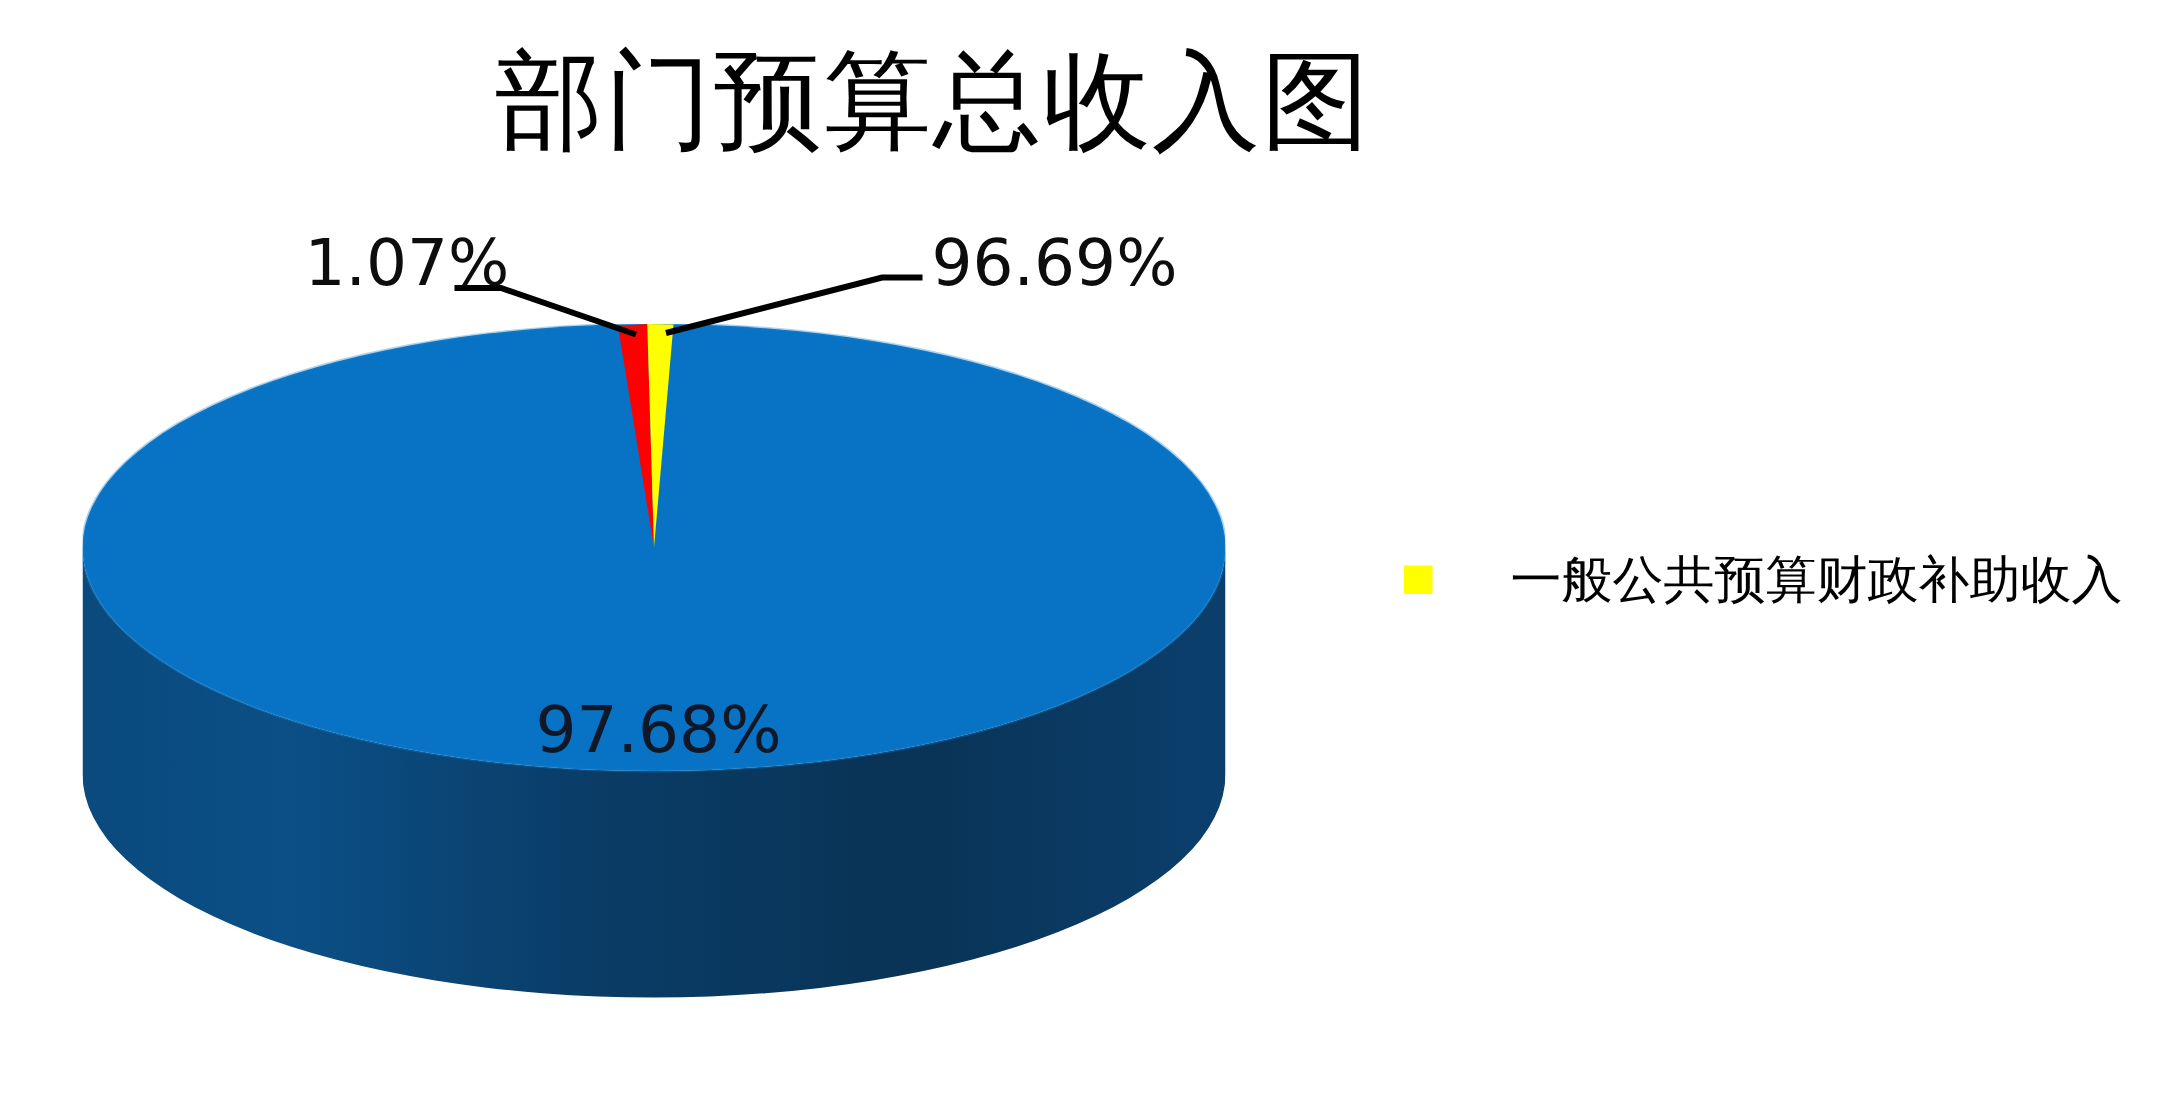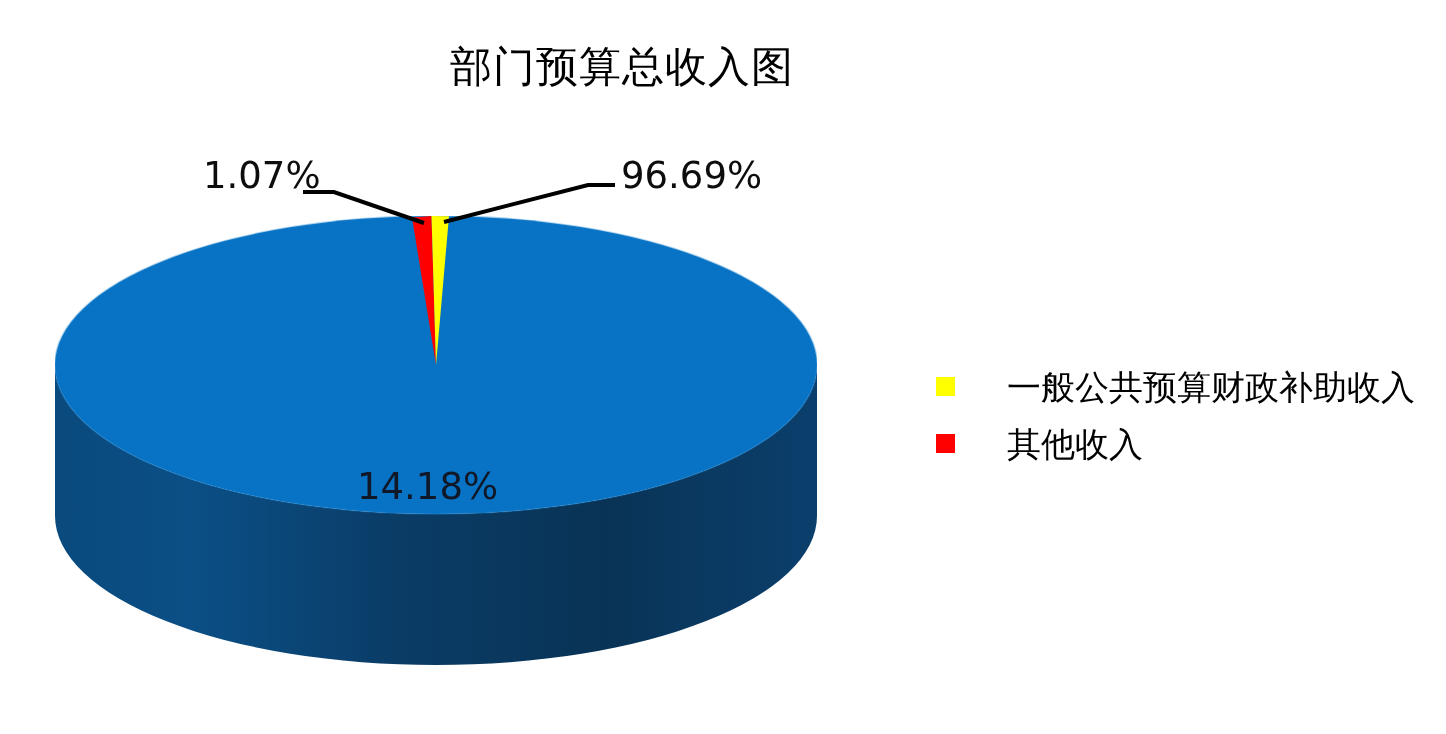--- a/index.html
+++ b/index.html
@@ -19,21 +19,21 @@
   }
 
   
   #chart-title {
     position: absolute;
     left: 0;
     top: 26px;
     width: 1244px;
     text-align: center;
     font-family: "DejaVu Sans", "Liberation Sans", sans-serif;
-    font-size: 42px;
+    font-size: 72px;
     line-height: 82px;
     font-weight: 400;
     color: #000000;
     letter-spacing: 1px;
     white-space: nowrap;
   }
 
   
   #pie-area {
     position: absolute;
@@ -45,21 +45,21 @@
   #pie-svg {
     display: block;
     width: 762px;
     height: 460px;
   }
 
   
   .pct-label {
     position: absolute;
     font-family: "DejaVu Sans", "Liberation Sans", sans-serif;
-    font-size: 37px;
+    font-size: 43px;
     line-height: 38px;
     color: #0d0d0d;
     white-space: nowrap;
   }
   #label-other {           
     left: 203px;
     top: 157px;
   }
   #label-general {         
     left: 621px;
@@ -148,30 +148,26 @@
 
     <polyline points="303,192 334,192 424,223" fill="none" stroke="#000000" stroke-width="4"></polyline>
 
     <polyline points="615,185 588,185 444,222" fill="none" stroke="#000000" stroke-width="4"></polyline>
   </svg>
 
   <div id="label-other" class="pct-label">1.07%</div>
 
   <div id="label-general" class="pct-label">96.69%</div>
 
-  <div id="label-business" class="pct-label">14.18%</div>
+  <div id="label-business" class="pct-label">97.68%</div>
 
   <div id="legend">
 
     <div class="legend-row">
       <span class="legend-swatch" style="background:#FFFF00"></span>
       <span class="legend-label">一般公共预算财政补助收入</span>
     </div>
 
 
-    <div class="legend-row">
-      <span class="legend-swatch" style="background:#FF0000"></span>
-      <span class="legend-label">其他收入</span>
-    </div>
 
   </div>
 
 </div>
 
 </body></html>

